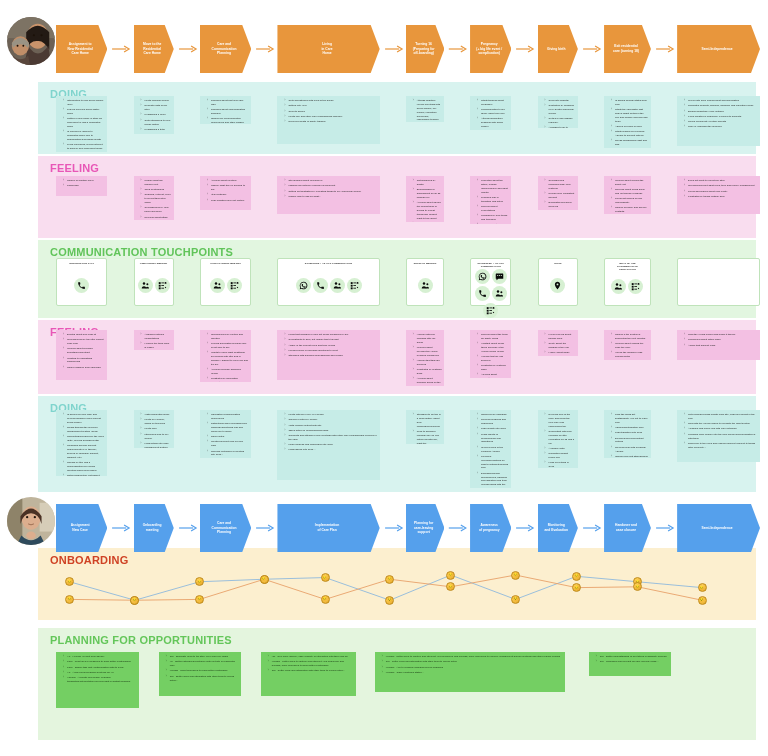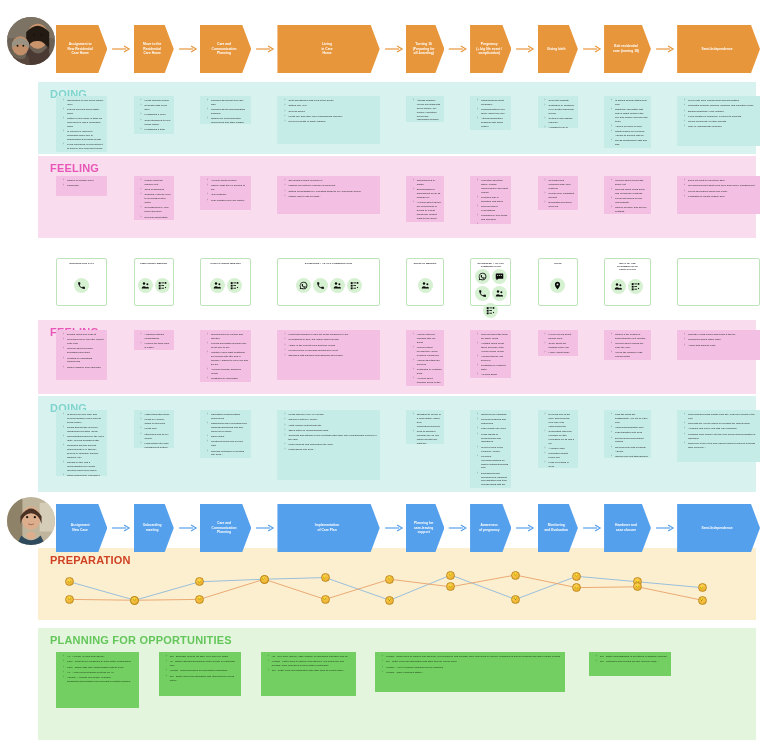--- a/index.html
+++ b/index.html
@@ -148,31 +148,34 @@
   </div>
 
   <div class="band doing" style="top:82px; height:72px;">
     <div class="band-title">DOING</div>
   </div>
 
   <div class="band feeling" style="top:156px; height:82px;">
     <div class="band-title">FEELING</div>
   </div>
 
+  <div class="band touch" style="top:240px; height:78px;">
+    <div class="band-title">COMMUNICATION TOUCHPOINTS</div>
+  </div>
 
   <div class="band feeling" style="top:320px; height:74px;">
     <div class="band-title">FEELING</div>
   </div>
 
   <div class="band doing" style="top:396px; height:96px;">
     <div class="band-title">DOING</div>
   </div>
 
   <div class="band exp" style="top:548px; height:72px;">
-    <div class="band-title">PREPARATION</div>
+    <div class="band-title">ONBOARDING</div>
     <div class="expchart">
       <svg id="exp-svg" viewBox="0 0 718 72" preserveAspectRatio="none" style="position:absolute;left:0;top:0;width:100%;height:100%;">
           <path d="M31.59 33.76 L96.93 52.24 L161.55 33.76 L226.17 31.24 L287.20 29.56 L351.82 52.24 L412.85 27.04 L477.47 51.40 L538.50 28.30 L599.53 33.76 L664.15 39.64" fill="none" stroke="#8fb9dd" stroke-width="0.9"></path>
           <path d="M31.59 51.40 L96.93 52.24 L161.55 51.40 L226.17 31.24 L287.20 51.40 L351.82 31.24 L412.85 38.80 L477.47 27.04 L538.50 39.64 L599.53 38.80 L664.15 52.24" fill="none" stroke="#e8a26a" stroke-width="0.9"></path>
         </svg>
       <div id="exp-pts">
           <div class="emoji-pt" style="left: 4.4%; top: 46.8889%;">😐</div>
           <div class="emoji-pt" style="left: 13.5%; top: 72.5556%;">😟</div>
           <div class="emoji-pt" style="left: 22.5%; top: 46.8889%;">😐</div>
           <div class="emoji-pt" style="left: 31.5%; top: 43.3889%;">🙂</div>

